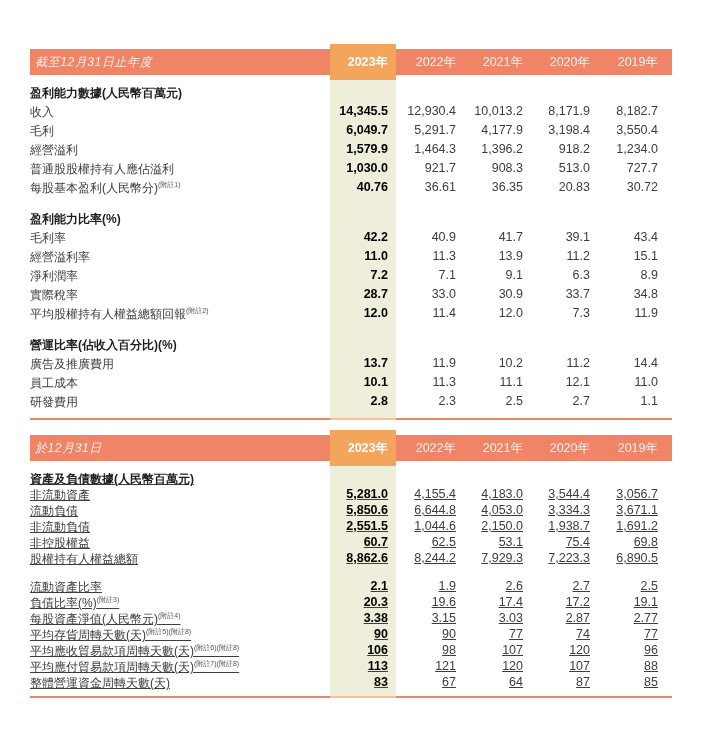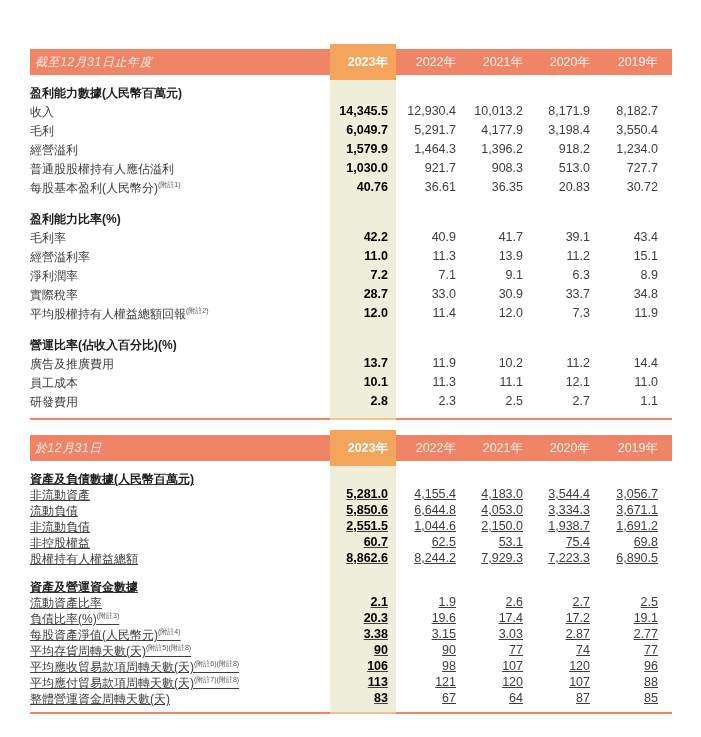--- a/index.html
+++ b/index.html
@@ -264,23 +264,20 @@
         </div>
         <div class="row">
           <div class="lbl">股權持有人權益總額</div>
           <div class="val hl">8,862.6</div>
           <div class="val">8,244.2</div>
           <div class="val">7,929.3</div>
           <div class="val">7,223.3</div>
           <div class="val last">6,890.5</div>
         </div>
         <div class="gap"></div>
-        <div class="row title">
-          <div class="lbl">資產及營運資金數據</div>
-        </div>
         <div class="row">
           <div class="lbl">流動資產比率</div>
           <div class="val hl">2.1</div>
           <div class="val">1.9</div>
           <div class="val">2.6</div>
           <div class="val">2.7</div>
           <div class="val last">2.5</div>
         </div>
         <div class="row">
           <div class="lbl">負債比率(%)<sup>(附註3)</sup></div>

